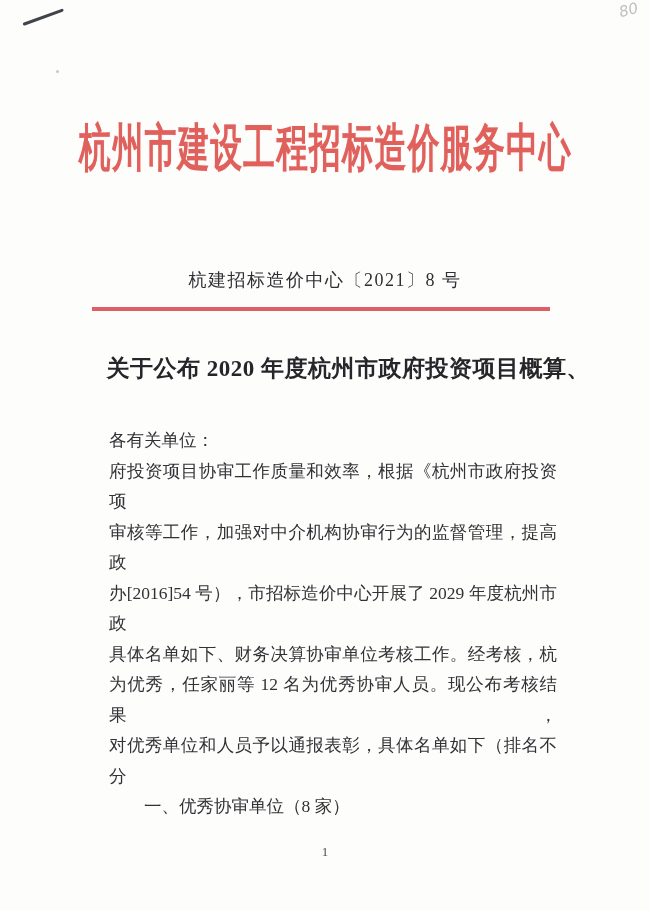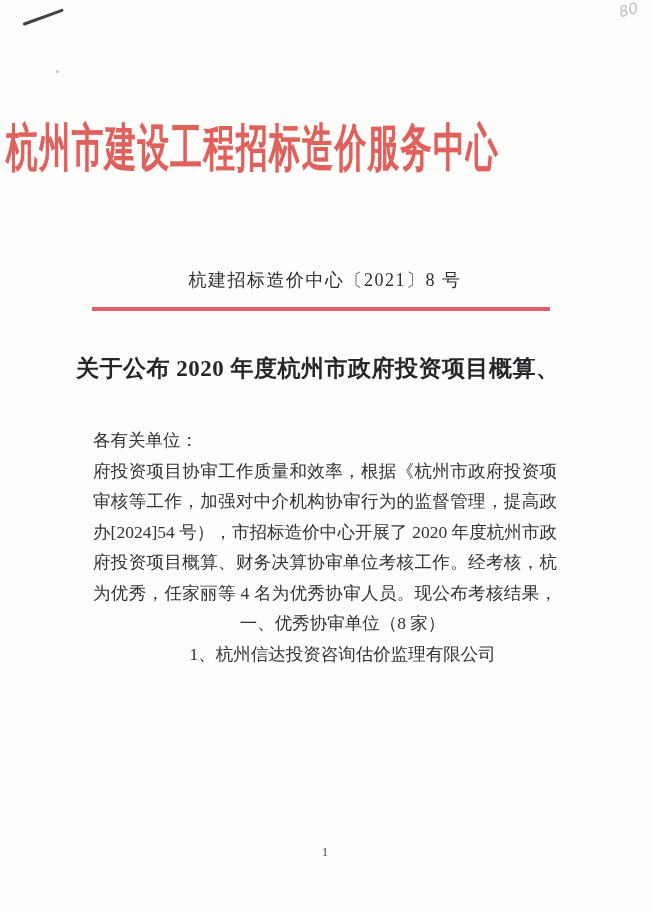--- a/index.html
+++ b/index.html
@@ -45,21 +45,21 @@
     font-size: 15px;
     color: #bfbfbf;
     transform: rotate(-14deg);
   }
   
   .org-name-wrap {
     position: absolute;
     top: 118px; left: 0;
     width: 650px;
     display: flex;
-    justify-content: flex-end;
+    justify-content: center;
   }
   .org-name-wrap .org-name {
     white-space: nowrap;
     font-size: 51px;
     line-height: 60px;
     font-weight: bold;
     letter-spacing: 2px;
     color: var(--letterhead-red, #e0605c);
     transform: scaleX(0.62);
     transform-origin: center;
@@ -76,44 +76,44 @@
     color: #2f2f33;
   }
   .red-rule {
     position: absolute;
     top: 307px; left: 92px;
     width: 458px; height: 4px;
     background: var(--rule-red, #de5f66);
   }
   .doc-title {
     position: absolute;
-    top: 352px; left: 76px;
+    top: 352px; left: 60px;
     width: 530px;
-    text-align: left;
+    text-align: right;
     font-size: 23px;
     line-height: 33px;
     font-weight: bold;
     color: #26262a;
     letter-spacing: 0.5px;
   }
   .body-block {
     position: absolute;
     top: 425px; left: 93px;
     width: 464px;
     font-size: 17.5px;
     line-height: 30.5px;
     color: var(--ink, #323236);
   }
-  .line { min-height: 30.5px; }
+  .line { min-height: 30.5px; margin-left: 16px; }
   .just {
     text-align: justify;
     text-align-last: justify;
     text-justify: inter-character;
   }
-  .ind { text-indent: 2em; text-align: center; }
+  .ind { text-indent: 2em; }
   .page-number {
     position: absolute;
     top: 844px; left: 0;
     width: 650px;
     text-align: center;
     font-size: 13px;
     line-height: 16px;
     color: #4e4e52;
   }
 </style>
@@ -136,22 +136,22 @@
   <div class="red-rule"></div>
 
   <div class="doc-title">
     <div>关于公布 2020 年度杭州市政府投资项目概算、</div>
   </div>
 
   <div class="body-block">
     <div class="line">各有关单位：</div>
     <div class="line just">府投资项目协审工作质量和效率，根据《杭州市政府投资项</div>
     <div class="line just">审核等工作，加强对中介机构协审行为的监督管理，提高政</div>
-    <div class="line just">办[2024]54 号），市招标造价中心开展了 2020 年度杭州市政</div>
-    <div class="line just">府投资项目概算、财务决算协审单位考核工作。经考核，杭</div>
-    <div class="line just">为优秀，任家丽等 4 名为优秀协审人员。现公布考核结果，</div>
+    <div class="line just">办[2016]54 号），市招标造价中心开展了 2029 年度杭州市政</div>
+    <div class="line just">具体名单如下、财务决算协审单位考核工作。经考核，杭</div>
+    <div class="line just">为优秀，任家丽等 12 名为优秀协审人员。现公布考核结果，</div>
+    <div class="line just">对优秀单位和人员予以通报表彰，具体名单如下（排名不分</div>
     <div class="line ind">一、优秀协审单位（8 家）</div>
-    <div class="line ind">1、杭州信达投资咨询估价监理有限公司</div>
   </div>
 
   <div class="page-number">1</div>
 
 </div>
 
 </body></html>

